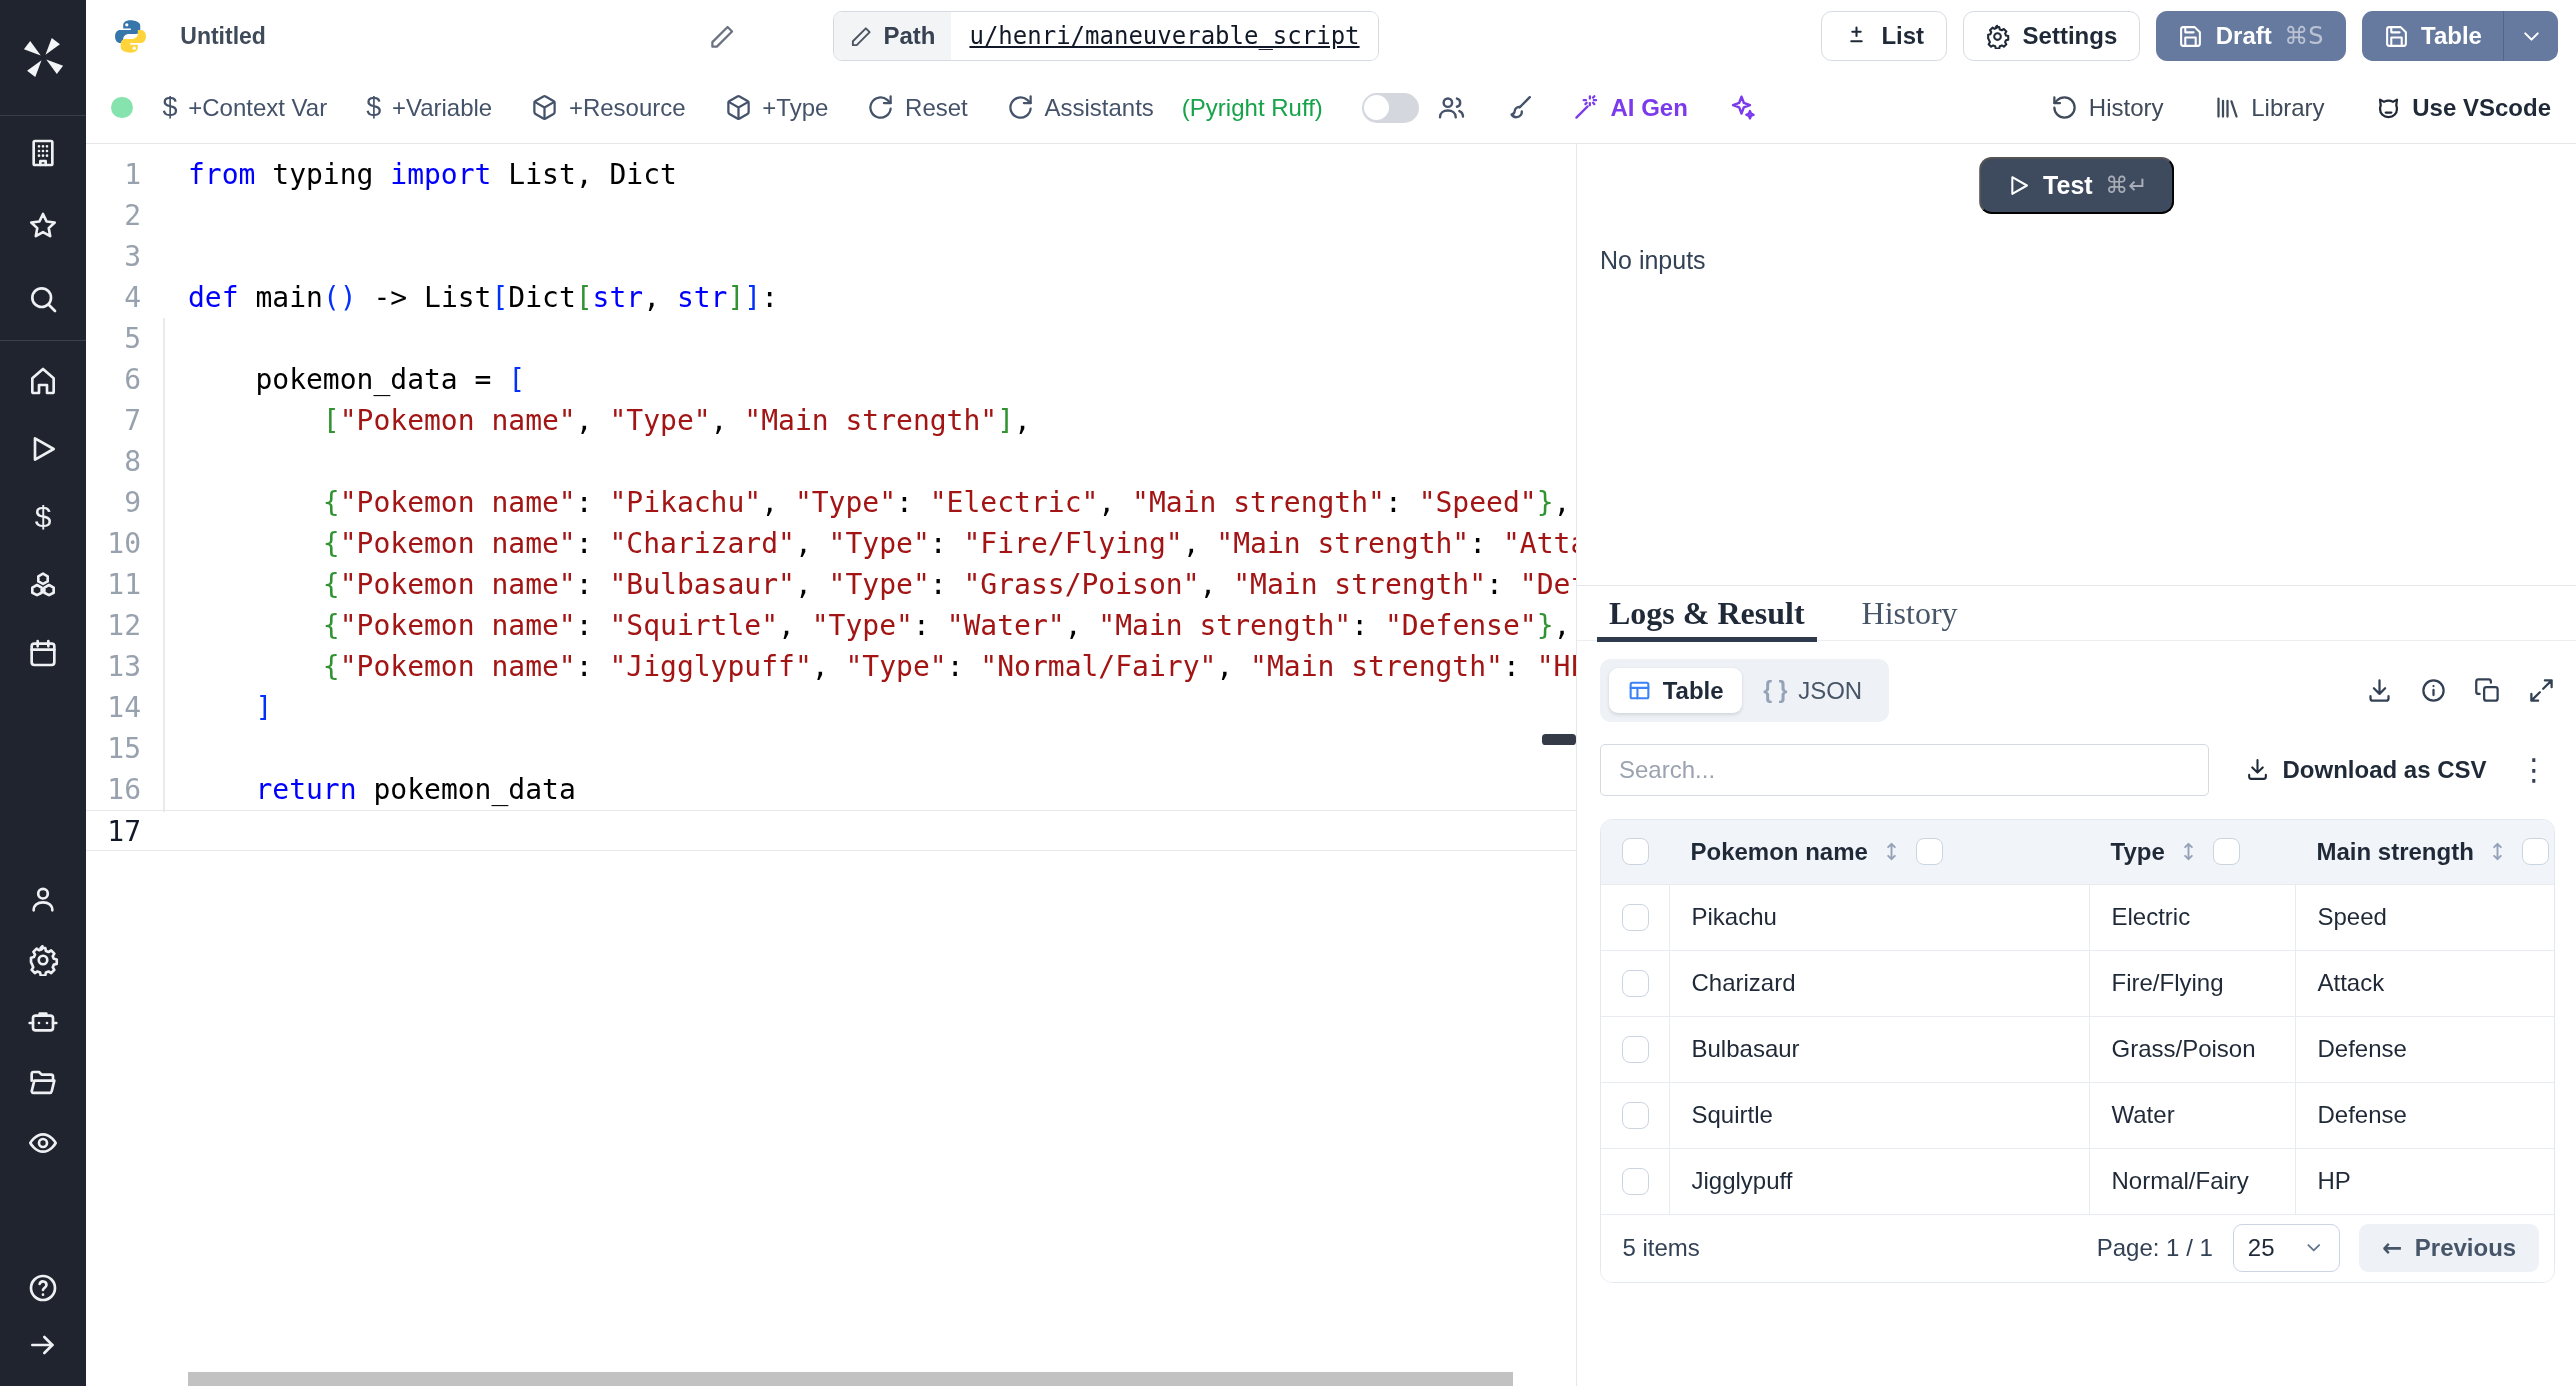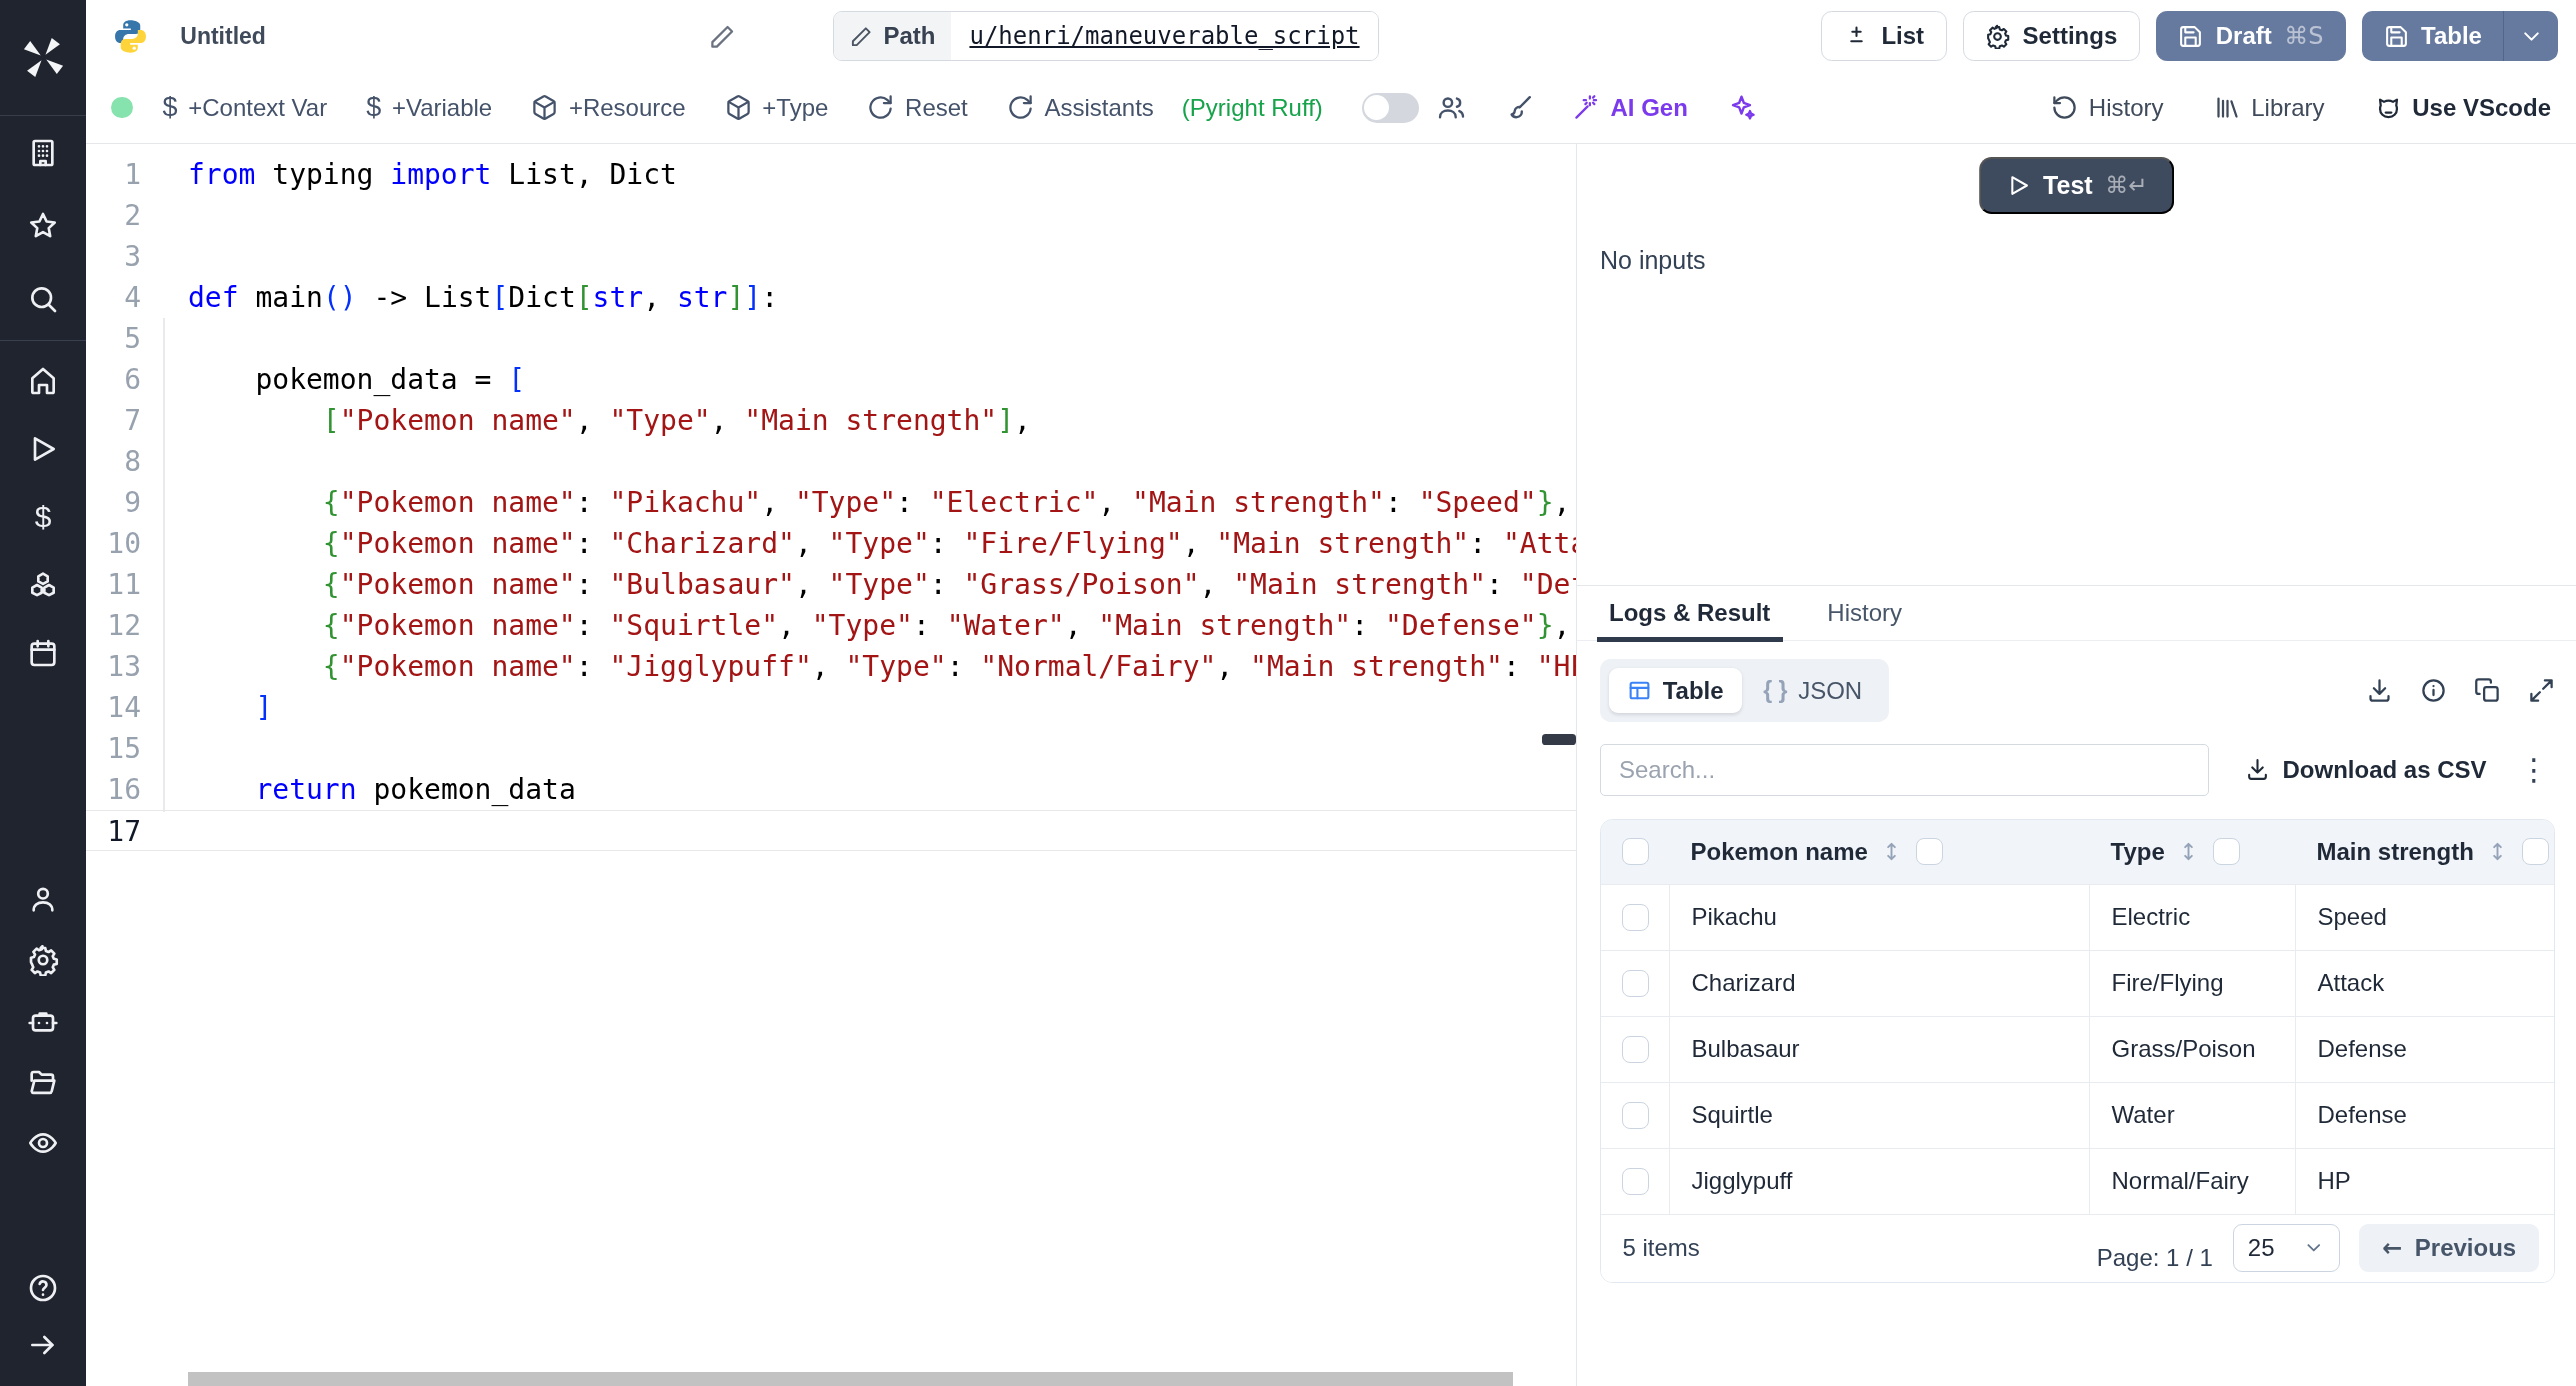--- a/index.html
+++ b/index.html
@@ -74,21 +74,21 @@
   
   .rightpanel { width:1000px; flex-shrink:0; border-left:1.8px solid #e5e7eb; display:flex; flex-direction:column; background:#fff; }
   .run-section { height:441px; position:relative; flex-shrink:0; }
   .test-btn { position:absolute; top:12.5px; left:50%; transform:translateX(-50%); height:57px; padding:0 25px; border-radius:12.5px; background:#3e4a5e; color:#fff; display:flex; align-items:center; gap:12.5px; font-size:25px; font-weight:600; cursor:pointer; }
   .test-btn svg { width:25px; height:25px; }
   .test-btn .shortcut { font-size:23px; }
   .no-inputs { position:absolute; left:23px; top:102px; font-size:25px; color:#334155; }
 
   .logs-section { flex:1; border-top:1.8px solid #e5e7eb; display:flex; flex-direction:column; min-height:0; }
   .tabs-row { display:flex; gap:57px; padding:0 32px; height:55px; align-items:center; border-bottom:1.8px solid #eceef1; }
-  .tab { font-size:24px; color:#475569; height:55px; display:flex; align-items:center; cursor:pointer; position:relative; }
+  .tab { font-size:32px; color:#475569; height:55px; display:flex; align-items:center; cursor:pointer; position:relative;font-family:Liberation Serif, serif; }
   .tab.active { color:#1f2937; font-weight:600; }
   .tab.active::after { content:""; position:absolute; left:-12.5px; right:-12.5px; bottom:-1.8px; height:5.4px; background:#2f3a4c; }
   .logs-content { padding:18px 21.5px 0 23px; flex:1; }
   .view-row { display:flex; align-items:center; }
   .segmented { display:flex; align-items:center; background:#eef1f5; border-radius:10.7px; padding:9px; gap:3.6px; }
   .seg-opt { display:flex; align-items:center; gap:10.7px; height:45px; padding:0 18px; border-radius:9px; font-size:24px; color:#475569; cursor:pointer; }
   .seg-opt.active { background:#fff; color:#1f2937; font-weight:600; box-shadow:0 1.8px 3.6px rgba(15,23,42,.12); }
   .seg-opt .tbl-ic { width:25px; height:25px; color:#3b82f6; }
   .braces { color:#94a3b8; font-weight:600; font-size:23px; }
   .result-icons { margin-left:auto; display:flex; align-items:center; gap:27px; color:#334155; }
@@ -107,21 +107,21 @@
   .col-name { width:420px; flex-shrink:0; }
   .col-type { width:206px; flex-shrink:0; }
   .col-str { flex:1; }
   .t-body-row .col-name, .t-body-row .col-type, .t-body-row .col-str { align-self:stretch; display:flex; align-items:center; padding-left:21.5px; border-left:1.8px solid #e8ecf0; font-size:24px; color:#1f2937; }
   .hcell { display:flex; align-items:center; gap:12.5px; padding-left:21.5px; }
   .hlabel { font-size:24px; font-weight:700; color:#1f2937; }
   .sort-ic { width:23px; height:23px; color:#94a3b8; cursor:pointer; }
   .cbx { width:27px; height:27px; border:1.8px solid #cbd5e1; border-radius:8px; background:#fff; cursor:pointer; flex-shrink:0; }
   .t-footer { display:flex; align-items:center; height:68px; border-top:1.8px solid #e8ecf0; padding:0 14.3px 0 21.5px; background:#fff; }
   .items-count { font-size:24px; color:#334155; }
-  .foot-right { margin-left:auto; display:flex; align-items:flex-end; gap:19.7px; }
+  .foot-right { margin-left:auto; display:flex; align-items:center; gap:19.7px; }
   .page-info { font-size:24px; color:#334155; }
   .page-size { display:flex; align-items:center; justify-content:space-between; width:107px; height:48px; border:1.8px solid #cbd5e1; border-radius:9px; padding:0 14.3px; font-size:24px; color:#1f2937; cursor:pointer; }
   .page-size svg { width:21.5px; height:21.5px; color:#64748b; }
   .prev-btn { display:flex; align-items:center; gap:12.5px; height:48px; padding:0 23px; background:#eef2f7; border-radius:9px; font-size:24px; font-weight:600; color:#475569; cursor:pointer; }
   .arrow-glyph { font-family:"DejaVu Sans",sans-serif; }
   svg { display:block; }
   .oicon { fill:none; stroke:currentColor; stroke-width:2; stroke-linecap:round; stroke-linejoin:round; }
 </style>
 </head>
 <body>

